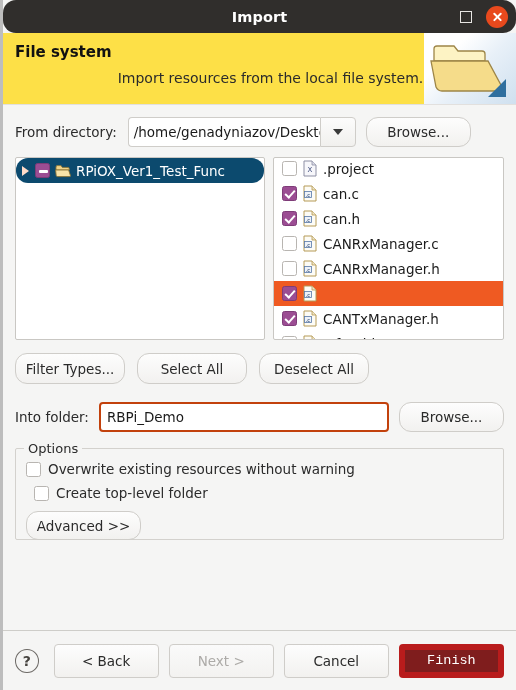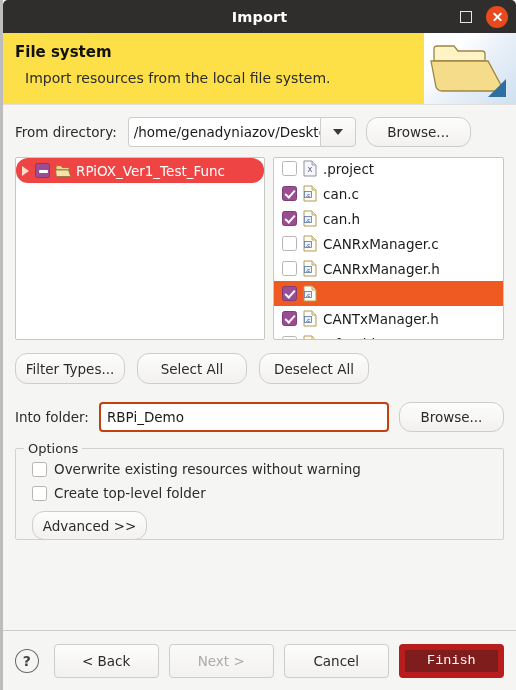--- a/index.html
+++ b/index.html
@@ -15,21 +15,21 @@
     background: #f5f5f4;
     display: flex; flex-direction: column;
     border-left: 3px solid #bdbdbd;
   }
   
   .titlebar {
     height: 33px; flex: 0 0 33px;
     background: #302e2c;
     position: relative;
     display: flex; align-items: center; justify-content: center;
-    border-top-left-radius: 5px; border-top-right-radius: 5px;
+    border-top-left-radius: 5px; border-top-right-radius: 5px; border-radius: 13px;
   }
   .title-text {
     color: #ffffff; font-size: 14.5px; font-weight: bold;
     letter-spacing: .1px;
   }
   .win-btns {
     position: absolute; right: 8px; top: 0; height: 33px;
     display: flex; align-items: center; gap: 14px;
   }
   .btn-max {
@@ -56,21 +56,21 @@
     background: #fde047;
     position: relative;
     padding: 10px 0 0 12px;
     border-bottom: 1px solid #e2e0de;
     overflow: hidden;
   }
   .banner h1 {
     font-size: 15px; font-weight: bold; color: #111;
     margin-bottom: 9px;
   }
-  .banner p { font-size: 14px; color: #2b2b2b; padding-left: 10px; }
+  .banner p { font-size: 14px; color: #2b2b2b; padding-left: 10px; text-align: center; }
   .banner-art {
     position: absolute; right: 0; top: 0; width: 92px; height: 72px;
     background: linear-gradient(135deg,#ffffff 0%,#ffffff 28%,#e8f0f8 55%,#cfe0ef 100%);
   }
   .banner-art svg { position: absolute; right: 4px; top: 6px; }
 
   
   .body { flex: 1 1 auto; padding: 0 12px; position: relative; }
 
   .row-dir {
@@ -116,21 +116,21 @@
     background: #fff; border: 1px solid #c9c7c3; border-radius: 2px;
     overflow: hidden; position: relative;
   }
   .panel-left  { flex: 0 0 250px; }
   .panel-right { flex: 1 1 auto; }
 
   .tree-row {
     display: flex; align-items: center; height: 25px;
     padding-left: 6px; gap: 5px; cursor: pointer;
   }
-  .tree-row.sel { background: #ef4444; border-radius: 12px; }
+  .tree-row.sel { background: #0c4a6e; border-radius: 12px; }
   .tree-arrow {
     width: 0; height: 0;
     border-top: 5px solid transparent; border-bottom: 5px solid transparent;
     border-left: 7px solid #ffdcc9; margin-right: 1px;
   }
   .cb {
     width: 15px; height: 15px; border-radius: 2.5px;
     border: 1px solid #b8b5b1; background: #fff;
     flex: 0 0 15px; position: relative; cursor: pointer;
   }
@@ -171,28 +171,28 @@
     border: 2px solid #c2410c; border-radius: 4px; background: #fff;
     font-size: 13.5px; color: #1a1a1a; padding: 0 6px;
     font-family: inherit; outline: none;
     display: flex; align-items: center;
   }
   .btn-browse-bot { width: 105px; height: 30px; margin-left: 10px; }
 
   
   .group {
     margin-top: 16px; border: 1px solid #d3d1cd; border-radius: 2px;
-    padding: 9px 10px 10px 16px; position: relative; height: 92px;
+    padding: 9px 10px 10px 10px; position: relative; height: 92px;
   }
   .group-title {
     position: absolute; top: -8px; left: 8px; background: #f5f5f4;
     padding: 0 4px; font-size: 13px; color: #2b2b2b;
   }
   .opt-row { display: flex; align-items: center; gap: 7px; height: 22px; cursor: pointer; }
-  .opt-row + .opt-row { margin-top: 2px; }
+  .opt-row + .opt-row { margin-top: 2px; margin-left: 8px; }
   .opt-label { font-size: 13.5px; color: #2b2b2b; }
   .btn-advanced { width: 115px; height: 29px; margin-top: 7px; }
 
   
   .footer {
     flex: 0 0 60px;
     border-top: 1px solid #cecdc9;
     display: flex; align-items: center; padding: 0 12px; gap: 10px;
   }
   .help {

